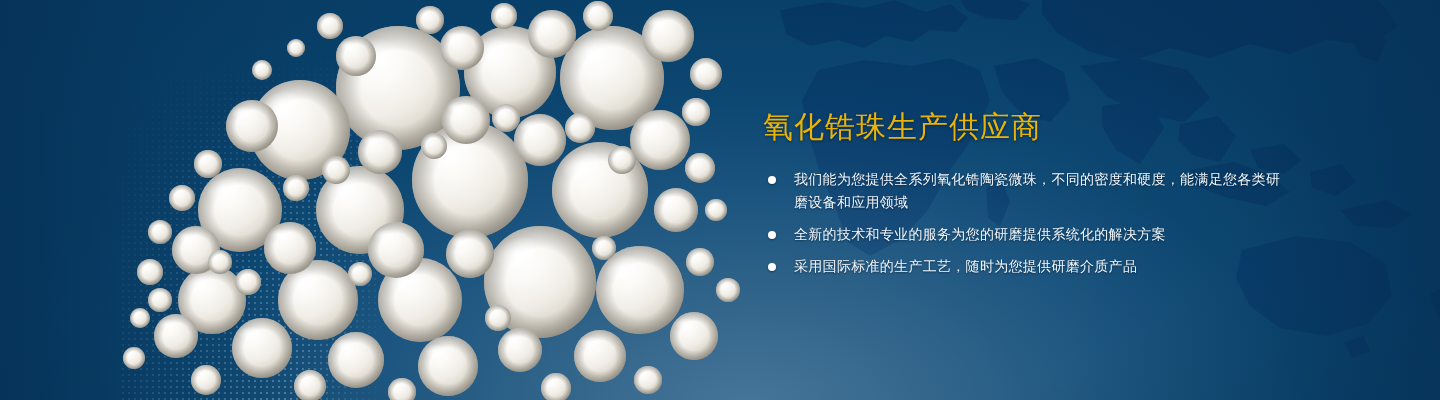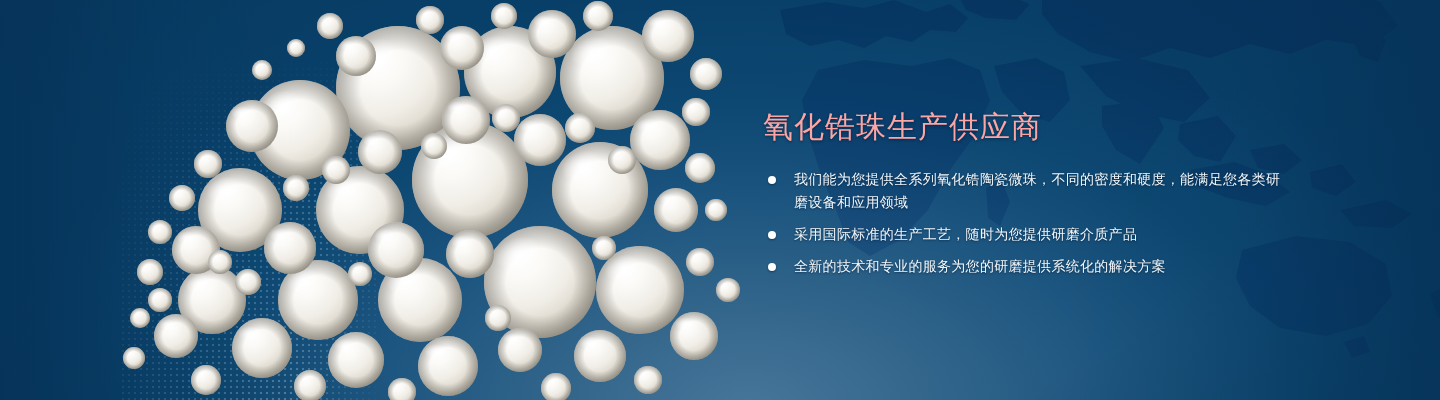--- a/index.html
+++ b/index.html
@@ -74,21 +74,21 @@
   
   .content{
     position:absolute;
     left:763px; top:108px;
     width:520px;
   }
   .title{
     font-size:30px;
     line-height:38px;
     letter-spacing:1px;
-    color:#fca5a5;
+    color:#eab308;
     font-weight:400;
     text-shadow:0 1px 3px rgba(2,24,46,0.65);
     white-space:nowrap;
   }
   .bullets{
     margin-top:22px;
     list-style:none;
   }
   .bullet{
     position:relative;
@@ -518,22 +518,22 @@
   <div class="content">
     <div class="title">氧化锆珠生产供应商</div>
 
     <ul class="bullets">
       <li class="bullet">
         <span class="dot"></span>
         <span class="bullet-text">我们能为您提供全系列氧化锆陶瓷微珠，不同的密度和硬度，能满足您各类研磨设备和应用领域</span>
       </li>
       <li class="bullet">
         <span class="dot"></span>
-        <span class="bullet-text">采用国际标准的生产工艺，随时为您提供研磨介质产品</span>
+        <span class="bullet-text">全新的技术和专业的服务为您的研磨提供系统化的解决方案</span>
       </li>
       <li class="bullet">
         <span class="dot"></span>
-        <span class="bullet-text">全新的技术和专业的服务为您的研磨提供系统化的解决方案</span>
+        <span class="bullet-text">采用国际标准的生产工艺，随时为您提供研磨介质产品</span>
       </li>
     </ul>
   </div>
 
 </div>
 
 </body></html>

